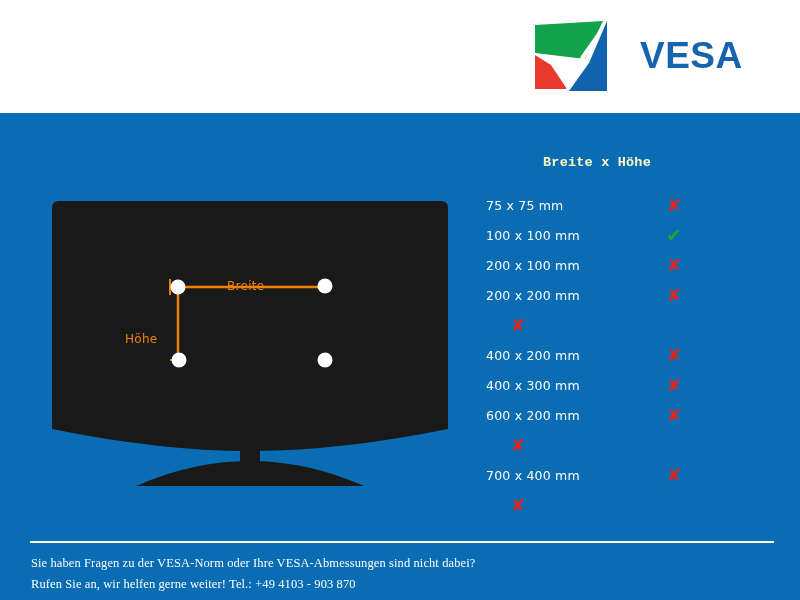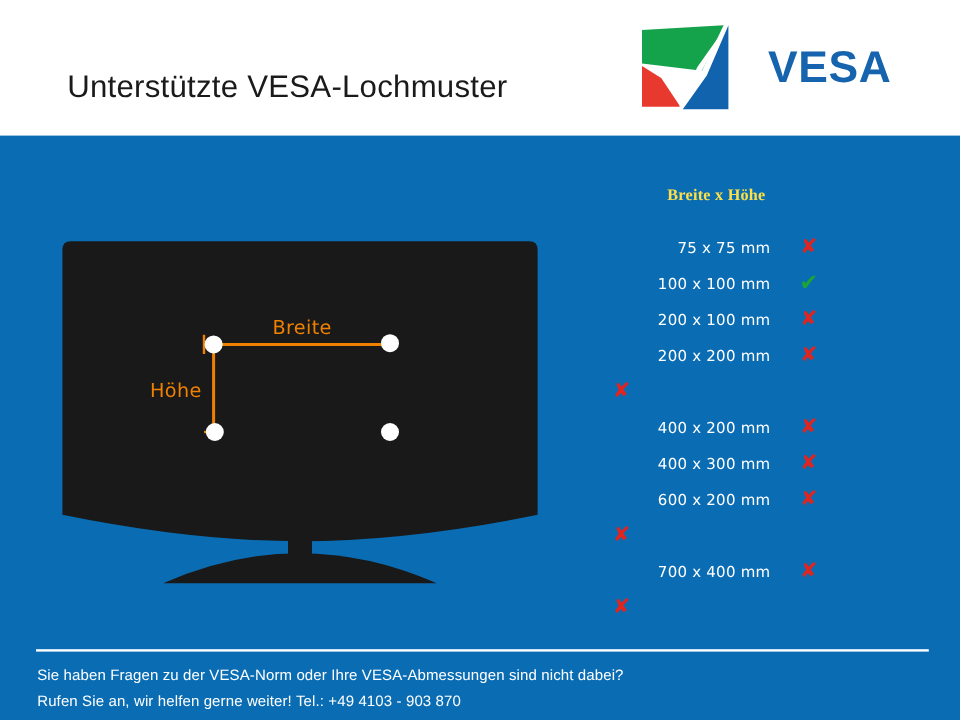--- a/index.html
+++ b/index.html
@@ -88,53 +88,53 @@
     width: 420px;
     text-align: center;
     font-family: "DejaVu Sans", sans-serif;
     font-size: 13px;
     color: #ffffff;
     letter-spacing: 0.3px;
   }
   .dim-label {
     position: absolute;
     font-family: "DejaVu Sans", sans-serif;
-    font-size: 16px;
+    font-size: 12px;
     color: #f08000;
     letter-spacing: 0.3px;
     white-space: nowrap;
+    margin-top: 16px;
   }
   .dim-breite { left: 187px; top: 73px; }
   .dim-hoehe  { left: 85px;  top: 126px; }
 
   
   .table {
     position: absolute;
     left: 486px;
     top: 155px;
     width: 220px;
   }
   .table-head {
-    font-family: Liberation Serif, serif;
+    font-family: Liberation Mono, monospace;
     font-size: 13.5px;
     font-weight: bold;
-    color: #fde047;
+    color: #fef9c3;
     text-align: center;
     padding-left: 2px;
     padding-bottom: 20px;
     letter-spacing: 0.2px;
   }
   .table-row {
     display: flex;
     align-items: center;
     height: 30px;
   }
   .cell-size {
     width: 156px;
-    text-align: right;
     font-family: "DejaVu Sans", sans-serif;
     font-size: 12.5px;
     color: #ffffff;
     letter-spacing: 0.2px;
     white-space: nowrap;
   }
   .cell-mark {
     width: 64px;
     text-align: center;
     font-family: "DejaVu Sans", sans-serif;
@@ -151,35 +151,34 @@
     left: 30px;
     top: 541px;
     width: 744px;
     height: 2px;
     background: #ffffff;
   }
   .footer-text {
     position: absolute;
     left: 31px;
     top: 553px;
-    font-family: Liberation Sans, sans-serif;
+    font-family: Liberation Serif, serif;
     font-size: 12.5px;
     color: #ffffff;
     line-height: 21px;
     letter-spacing: 0.1px;
     white-space: nowrap;
   }
 </style>
 </head>
 <body>
 
 <div id="page">
 
   <div class="header">
-    <div class="page-title">Unterstützte VESA-Lochmuster</div>
 
     <div class="logo">
       <svg class="logo-mark" viewBox="0 0 90 74">
         <polygon points="2,6 70,2 52,40 2,34" fill="#14a34a"></polygon>
         <polygon points="2,36 2,70 34,70 18,46" fill="#e8392f"></polygon>
         <polygon points="74,2 74,72 36,72 56,44 56,44" fill="#1163ae"></polygon>
         <polygon points="72,3 50,43 36,70 33,70 48,37" fill="#ffffff"></polygon>
       </svg>
       <div class="logo-word">VESA</div>
     </div>

